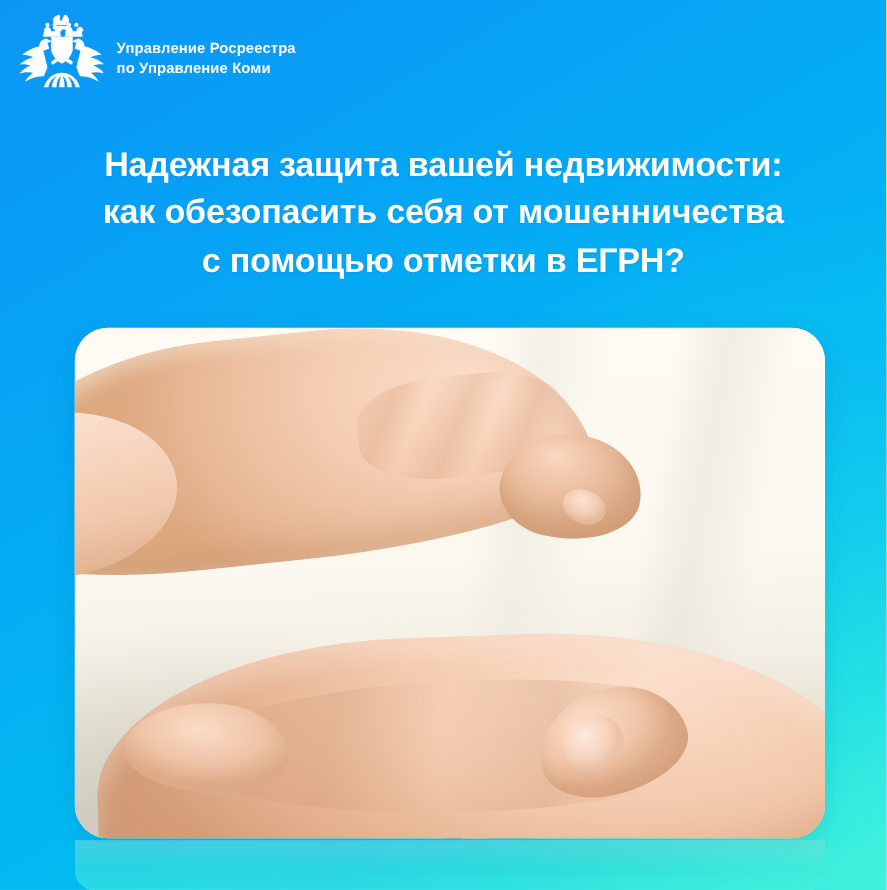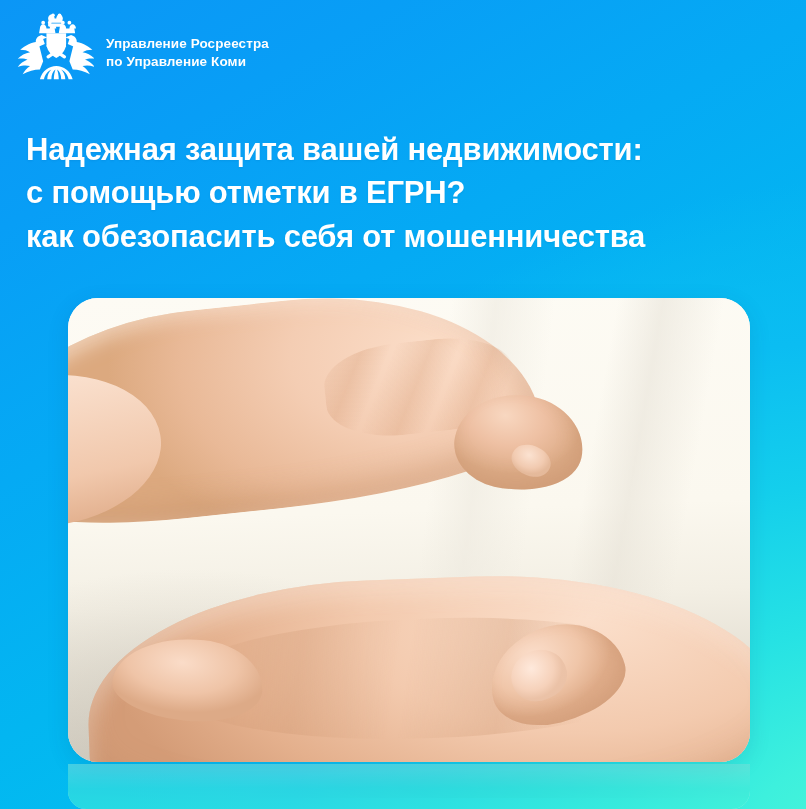--- a/index.html
+++ b/index.html
@@ -21,21 +21,21 @@
   .logo-text{
     color:#ffffff;font-weight:bold;font-size:13.5px;line-height:1.34;
     letter-spacing:.1px;white-space:pre-line;
     text-shadow:0 0 1px rgba(0,0,0,.05);
   }
   .logo-text .l2{display:block;}
 
   
   .title{
     position:absolute;left:0;right:0;top:128px;
-    text-align:left;color:#ffffff;
+    text-align:center;color:#ffffff;
     font-weight:bold;font-size:31px;line-height:1.40;
     letter-spacing:-0.2px;
     padding:0 26px;box-sizing:border-box;
     text-shadow:0 1px 2px rgba(0,80,140,.12);
   }
   .title .tl{display:block;white-space:nowrap;}
 
   
   .photo-card{
     position:absolute;left:68px;top:298px;width:682px;height:464px;
@@ -225,22 +225,22 @@
       </svg>
     </div>
     <div class="logo-text">
       <span>Управление Росреестра</span>
       <span class="l2">по Управление Коми</span>
     </div>
   </div>
 
   <div class="title">
     <span class="tl">Надежная защита вашей недвижимости:</span>
+    <span class="tl">как обезопасить себя от мошенничества</span>
     <span class="tl">с помощью отметки в ЕГРН?</span>
-    <span class="tl">как обезопасить себя от мошенничества</span>
   </div>
 
   <div class="photo-card">
     <div class="photo">
       <div class="backdrop"></div>
 
       <div class="hand-top">
         <div class="wrist-top"></div>
         <div class="knuckles"></div>
         <div class="finger-tip"></div>

